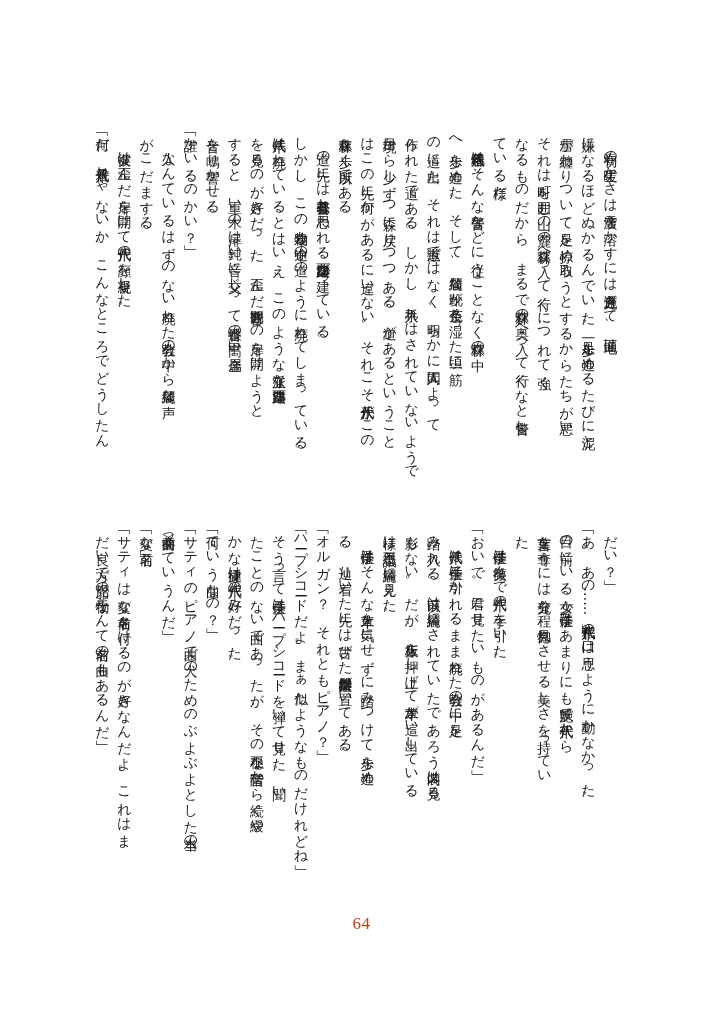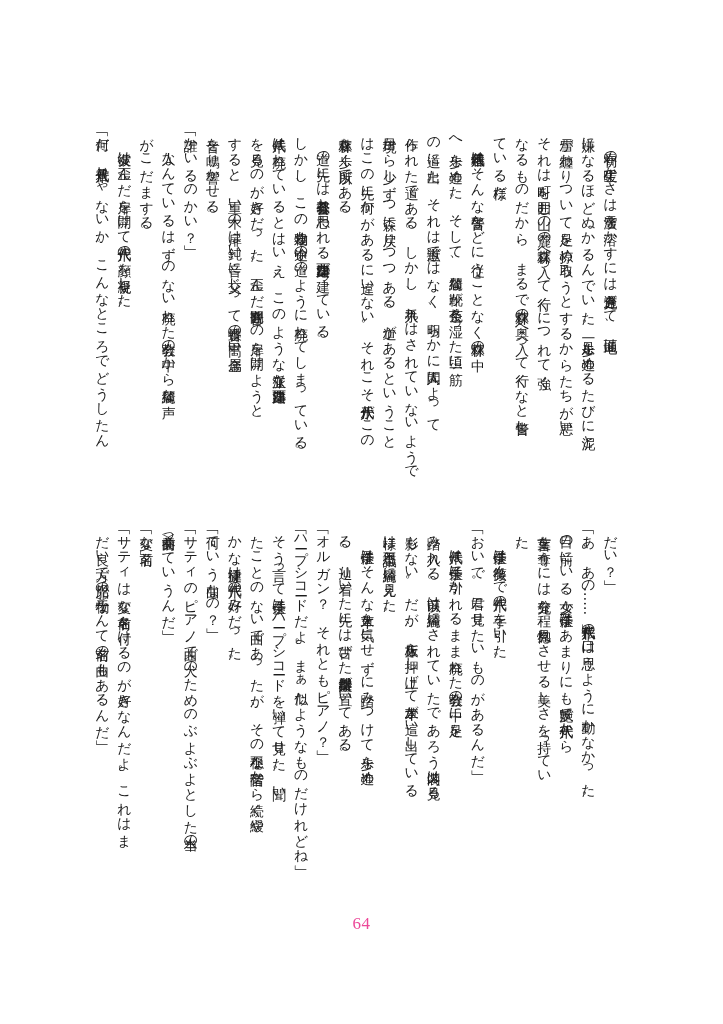--- a/index.html
+++ b/index.html
@@ -42,21 +42,21 @@
       padding: 0;
     }
     .page-number {
       position: absolute;
       top: 914px;
       left: 0;
       width: 723px;
       text-align: center;
       font-family: "Liberation Serif", "DejaVu Serif", serif;
       font-size: 17px;
-      color: #ec4899;
+      color: #c2410c;
       letter-spacing: 0.5px;
     }
   </style>
 </head>
 <body>
 
 <div class="page">
 
   <div class="block block-upper">
     <div class="line">　初春の生暖かさは淡雪を溶かすには充分過ぎて、地面は</div>

